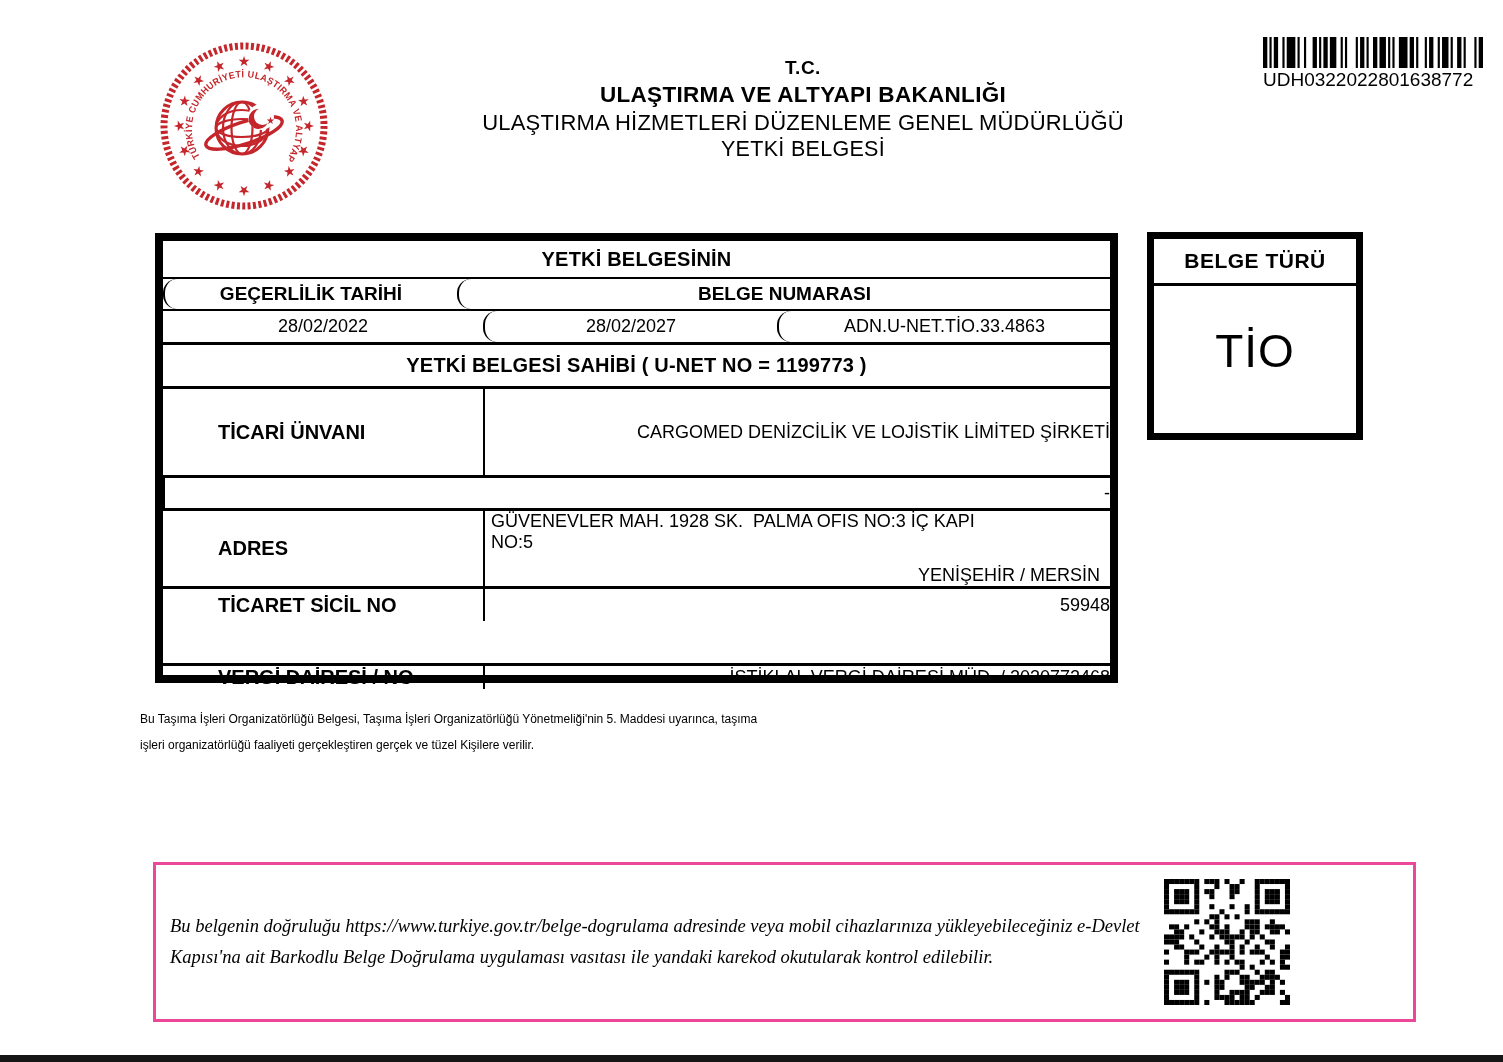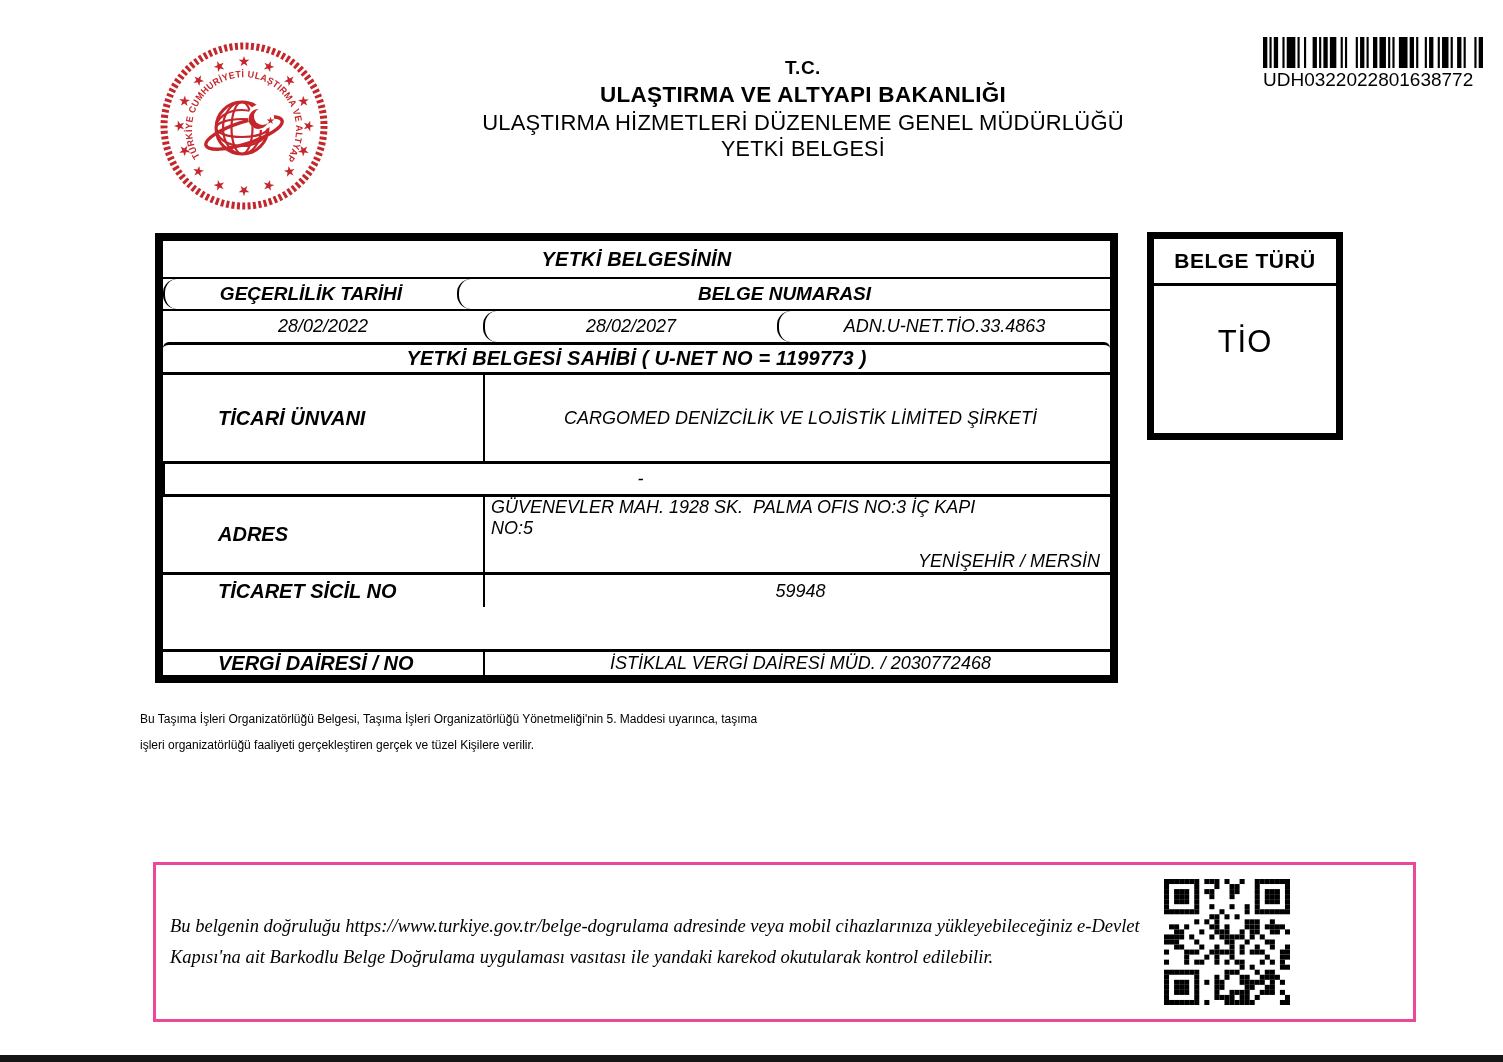--- a/index.html
+++ b/index.html
@@ -13,48 +13,48 @@
   .h-tc{font-size:19px;font-weight:bold;line-height:24px;letter-spacing:.5px;}
   .h-ministry{font-size:22.5px;font-weight:bold;line-height:29px;letter-spacing:.3px;}
   .h-directorate{font-size:22px;line-height:27px;letter-spacing:.2px;}
   .h-doctype{font-size:21.5px;line-height:26px;letter-spacing:.3px;}
   .barcode-wrap{position:absolute;left:1263px;top:37px;width:220px;}
   .barcode-svg{display:block;width:220px;height:31px;}
   .barcode-text{font-size:19px;line-height:22px;margin-top:1px;letter-spacing:0;}
   
   .cert-table{
     position:absolute;left:155px;top:233px;width:963px;height:450px;box-sizing:border-box;
-    border:8px solid #000;background:#fff;display:flex;flex-direction:column;font-style:italic;
+    border:8px solid #000;background:#fff;display:flex;flex-direction:column;
   }
   .crow{display:flex;box-sizing:border-box;border-top:2px solid #000;flex:none;}
   .crow.first{border-top:none;}
   .crow.thick{border-top:3px solid #000;}
   .ccell{box-sizing:border-box;display:flex;align-items:center;}
   .ccell.center{justify-content:center;text-align:center;}
   .ccell.vline{border-left:2px solid #000;border-radius:14px;}
   .sect-title{font-size:20px;font-weight:bold;letter-spacing:.2px;}
   .col-head{font-size:19px;font-weight:bold;}
   .col-val{font-size:18px;}
   .lab{width:320px;padding-left:55px;font-size:20px;font-weight:bold;flex:none;}
   .val{flex:1;border-left:2px solid #000;padding-left:6px;font-size:18px;
-       display:flex;flex-direction:column;justify-content:center;align-items:center;}
+       display:flex;flex-direction:column;justify-content:center;align-items:flex-end;}
   .val .pre{white-space:pre-wrap;}
   .addr-city{align-self:flex-end;padding-right:10px;margin-top:12px;}
   .w1{width:320px;}.w2{width:294px;}.w3{flex:1;}
-  .h-r1{height:36px;}.h-r2{height:32px;}.h-r3{height:33px;}.h-r4{height:30px;border-radius:6px;}
+  .h-r1{height:36px;}.h-r2{height:32px;}.h-r3{height:33px;}.h-r4{height:44px;}
   .h-r5{height:89px;}.h-r6{height:33px;}.h-r7{height:78px;}.h-r8{height:35px;}.h-r9{flex:1;margin-top:42px;}
   
   .belge-turu{
-    position:absolute;left:1147px;top:232px;width:196px;height:208px;box-sizing:border-box;
+    position:absolute;left:1147px;top:232px;width:216px;height:208px;box-sizing:border-box;
     border:7px solid #000;background:#fff;display:flex;flex-direction:column;
   }
   .bt-header{height:44px;flex:none;border-bottom:3px solid #000;display:flex;align-items:center;justify-content:center;
     font-size:21px;font-weight:bold;letter-spacing:.5px;}
   .bt-value{flex:1;display:flex;align-items:flex-start;justify-content:center;
-    font-size:31px;letter-spacing:1px;padding-top:38px;text-align:center;}
+    font-size:46px;letter-spacing:1px;padding-top:38px;text-align:center;}
   
   .description{position:absolute;left:140px;top:691px;width:1000px;font-size:12px;line-height:25.5px;white-space:pre-wrap;margin-top:16px;}
   
   .verify-box{position:absolute;left:153px;top:862px;width:1263px;height:160px;box-sizing:border-box;
     border:3px solid #ec4899;background:#fff;}
   .verify-text{position:absolute;left:14px;top:46px;width:1040px;
     font-family:"Liberation Serif","DejaVu Serif",serif;font-style:italic;
     font-size:18.5px;line-height:31px;white-space:pre-wrap;}
   .qr-svg{position:absolute;right:123px;top:14px;width:126px;height:126px;}
   

